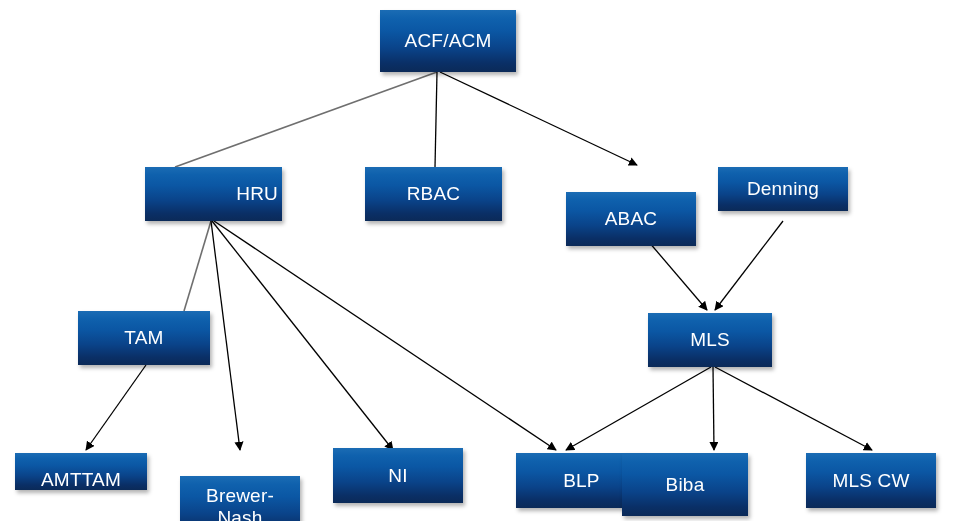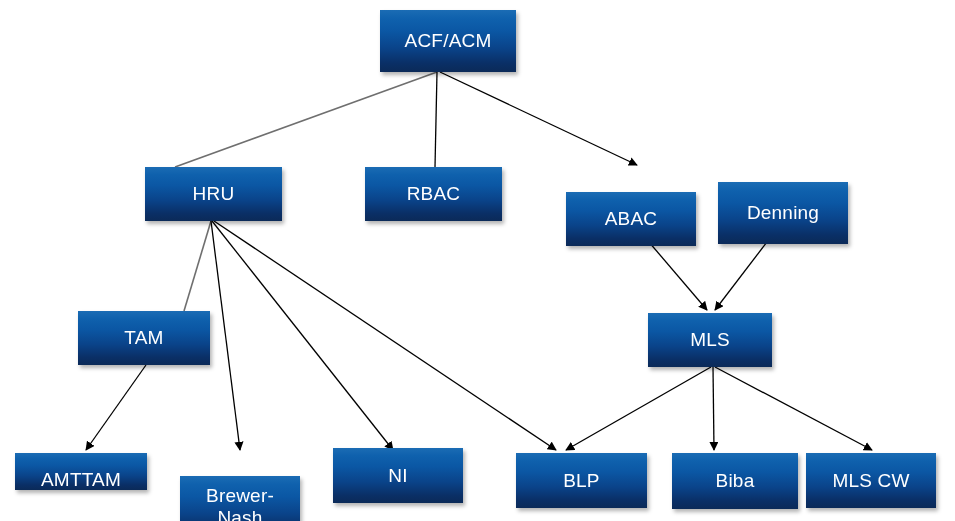--- a/index.html
+++ b/index.html
@@ -79,28 +79,28 @@
         <line x1="631" y1="221" x2="707" y2="310" stroke="#000000" stroke-width="1.3" marker-end="url(#arrow-dark)"></line>
         <line x1="783" y1="221" x2="715" y2="310" stroke="#000000" stroke-width="1.3" marker-end="url(#arrow-dark)"></line>
         <line x1="711" y1="367" x2="566" y2="450" stroke="#000000" stroke-width="1.3" marker-end="url(#arrow-dark)"></line>
         <line x1="713" y1="367" x2="714" y2="450" stroke="#000000" stroke-width="1.3" marker-end="url(#arrow-dark)"></line>
         <line x1="715" y1="367" x2="872" y2="450" stroke="#000000" stroke-width="1.3" marker-end="url(#arrow-dark)"></line>
       </g>
   </svg>
 
   <div id="nodes-group">
       <div class="node" style="left: 370px; top: 10px; width: 136px; height: 62px; margin-left: 10px;"><span>ACF/ACM</span></div>
-      <div class="node" style="left: 145px; top: 167px; width: 137px; height: 54px;"><span>HRU</span></div>
+      <div class="node" style="left: 145px; top: 167px; width: 137px; height: 54px; text-align: right;"><span>HRU</span></div>
       <div class="node" style="left: 365px; top: 167px; width: 137px; height: 54px;"><span>RBAC</span></div>
       <div class="node" style="left: 566px; top: 167px; width: 130px; height: 54px; margin-top: 25px;"><span>ABAC</span></div>
-      <div class="node" style="left: 718px; top: 167px; width: 130px; height: 62px; margin-top: 15px;"><span>Denning</span></div>
+      <div class="node" style="left: 718px; top: 167px; width: 130px; height: 44px;"><span>Denning</span></div>
       <div class="node" style="left: 78px; top: 311px; width: 132px; height: 54px; justify-content: center;"><span>TAM</span></div>
       <div class="node" style="left: 648px; top: 313px; width: 124px; height: 54px; justify-content: center;"><span>MLS</span></div>
       <div class="node" style="left: 15px; top: 453px; width: 132px; height: 37px; align-items: flex-end;"><span>AMTTAM</span></div>
       <div class="node" style="left: 180px; top: 476px; width: 120px; height: 61px;"><span>Brewer-
 Nash</span></div>
       <div class="node" style="left: 333px; top: 448px; width: 130px; height: 55px;"><span>NI</span></div>
       <div class="node" style="left: 516px; top: 453px; width: 131px; height: 55px;"><span>BLP</span></div>
-      <div class="node" style="left: 672px; top: 453px; width: 126px; height: 56px;"><span>Biba</span></div>
+      <div class="node" style="left: 622px; top: 453px; width: 126px; height: 63px;"><span>Biba</span></div>
       <div class="node" style="left: 806px; top: 453px; width: 130px; height: 55px; justify-content: center;"><span>MLS CW</span></div>
     </div>
 
 </div>
 
 </body></html>

